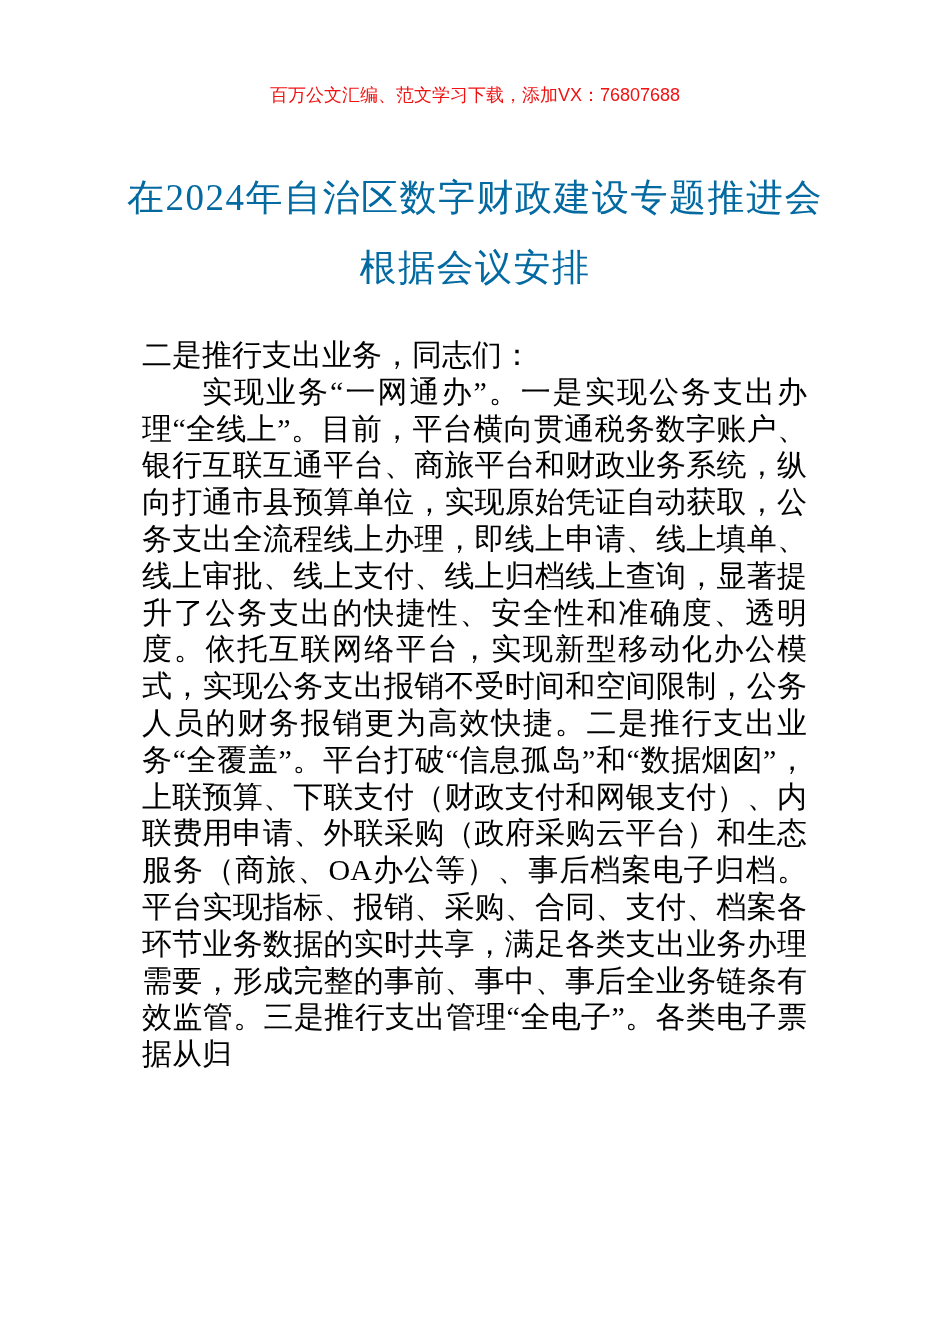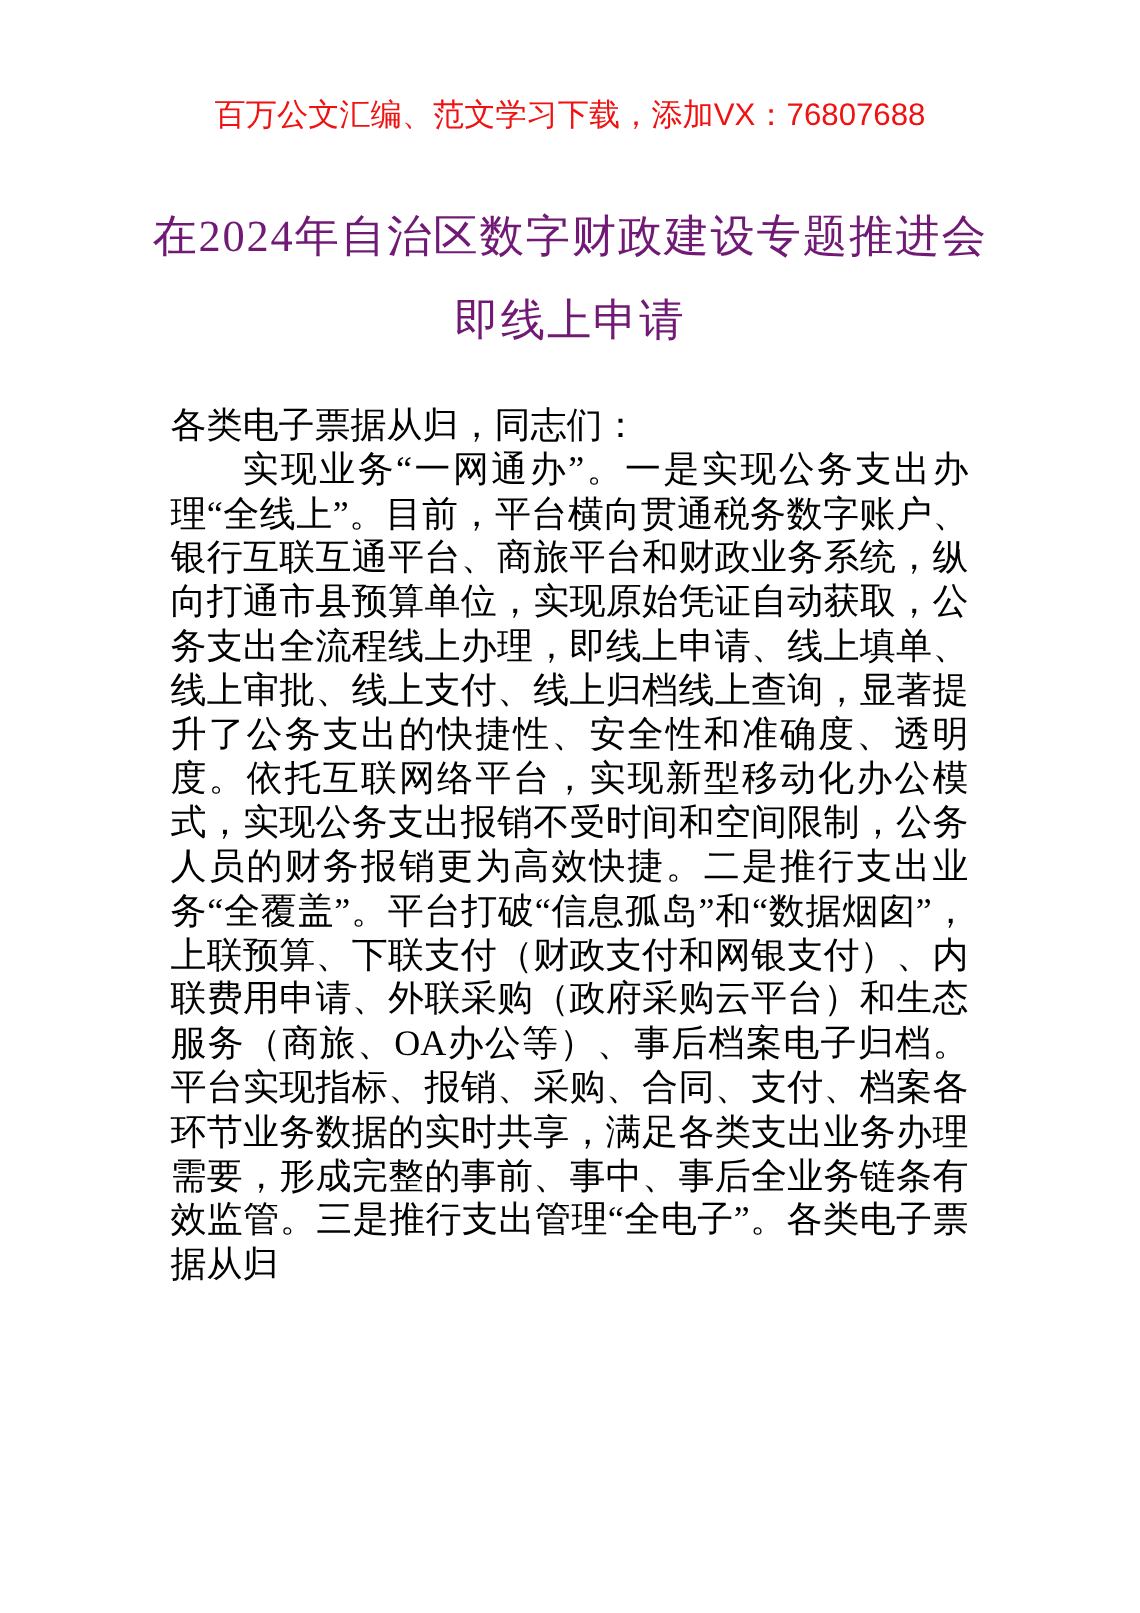--- a/index.html
+++ b/index.html
@@ -16,35 +16,35 @@
     color: #000000;
     font-family: "Liberation Serif", "DejaVu Serif", serif;
   }
   .promo {
     position: absolute;
     top: 81px;
     left: 0;
     right: 0;
     text-align: center;
     font-family: "Liberation Sans", "DejaVu Sans", sans-serif;
-    font-size: 26px;
+    font-size: 18px;
     line-height: 28px;
     color: #f01111;
   }
   .doc-title {
     position: absolute;
     top: 163px;
     left: 120px;
     right: 120px;
     text-align: center;
     font-size: 37px;
     line-height: 70px;
     letter-spacing: 1.5px;
     font-weight: normal;
-    color: #701a75;
+    color: #0369a1;
   }
   .content {
     position: absolute;
     top: 337px;
     left: 142px;
     width: 665px;
     font-size: 30px;
     line-height: 36.8px;
     text-align: justify;
     color: #000000;
@@ -60,21 +60,21 @@
 </style>
 </head>
 <body>
 
 <div class="page">
 
   <div class="promo">百万公文汇编、范文学习下载，添加VX：76807688</div>
 
   <div class="doc-title">
     <div>在2024年自治区数字财政建设专题推进会</div>
-    <div>即线上申请</div>
+    <div>根据会议安排</div>
   </div>
 
   <div class="content">
-    <p class="salutation">各类电子票据从归，同志们：</p>
+    <p class="salutation">二是推行支出业务，同志们：</p>
     <p>实现业务“一网通办”。一是实现公务支出办理“全线上”。目前，平台横向贯通税务数字账户、银行互联互通平台、商旅平台和财政业务系统，纵向打通市县预算单位，实现原始凭证自动获取，公务支出全流程线上办理，即线上申请、线上填单、线上审批、线上支付、线上归档线上查询，显著提升了公务支出的快捷性、安全性和准确度、透明度。依托互联网络平台，实现新型移动化办公模式，实现公务支出报销不受时间和空间限制，公务人员的财务报销更为高效快捷。二是推行支出业务“全覆盖”。平台打破“信息孤岛”和“数据烟囱”，上联预算、下联支付（财政支付和网银支付）、内联费用申请、外联采购（政府采购云平台）和生态服务（商旅、OA办公等）、事后档案电子归档。平台实现指标、报销、采购、合同、支付、档案各环节业务数据的实时共享，满足各类支出业务办理需要，形成完整的事前、事中、事后全业务链条有效监管。三是推行支出管理“全电子”。各类电子票据从归</p>
   </div>
 
 </div>
 
 </body></html>

